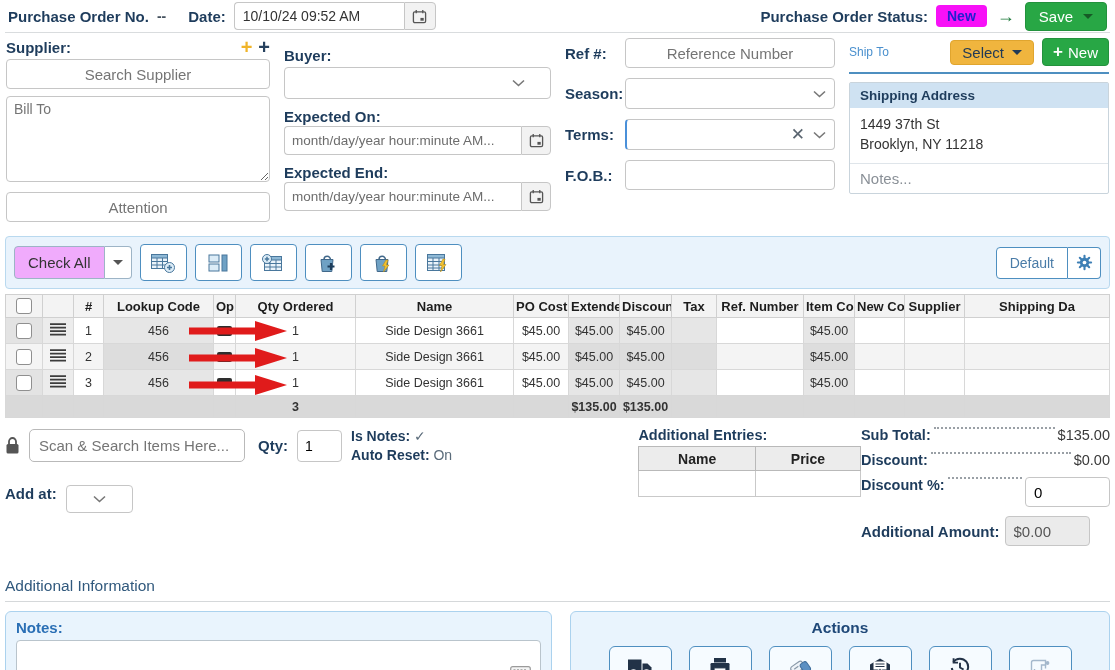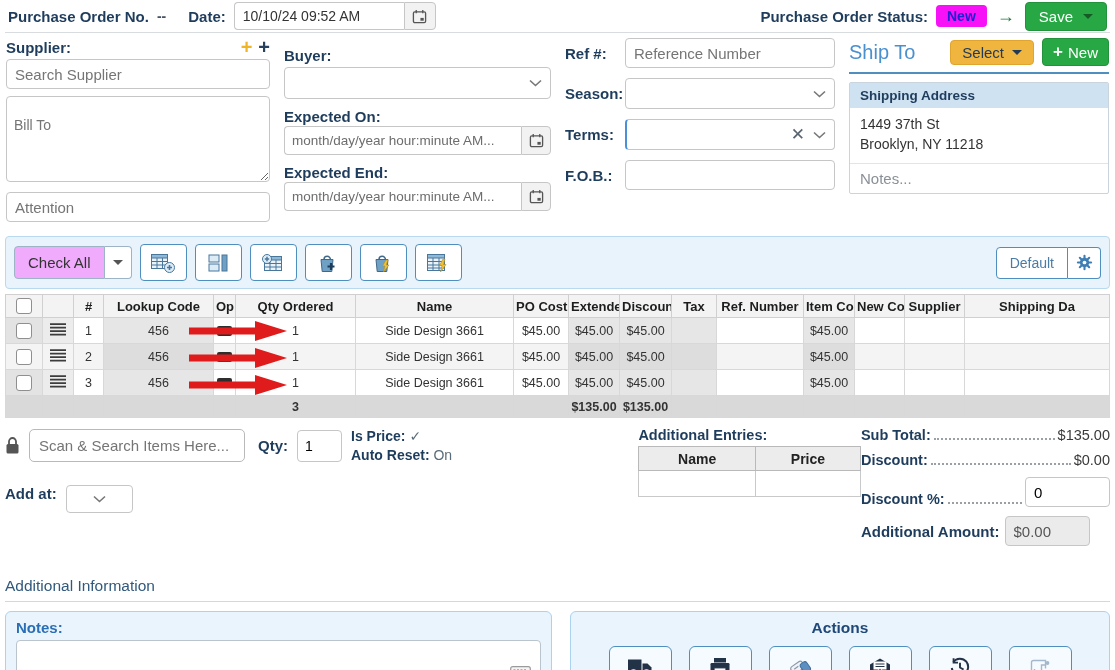--- a/index.html
+++ b/index.html
@@ -17,49 +17,49 @@
   .igroup .cal-btn { width:32px; height:28px; background:#f2f2f2; border:1px solid #c6c6c6; border-radius:0 4px 4px 0; display:flex; align-items:center; justify-content:center; cursor:pointer; }
   .spacer { flex:1; }
   .badge-new { background:#f711f7; color:#2020d0; font-weight:700; font-size:14px; padding:3px 11px; border-radius:4px; }
   .arrow-green { color:#1e7a3b; font-size:18px; font-weight:700; margin:0 2px; }
   .btn-save { background:#28a745; border:1px solid #23923d; color:#fff; font-size:15px; padding:5px 13px; border-radius:4px; display:flex; align-items:center; gap:10px; cursor:pointer; }
   .caret { width:0; height:0; border-left:5px solid transparent; border-right:5px solid transparent; border-top:5px solid rgba(0,0,0,.45); display:inline-block; }
 
   
   .form-row { display:flex; gap:14px; padding:5px 1px 8px; }
   .fld-label { font-size:15px; color:#1e3c5c; font-weight:700; display:block; }
-  input.box, .selectbox { border:1px solid #c6c6c6; border-radius:4px; height:30px; font-size:15px; padding:0 8px; width:100%; background:#fff; }
+  input.box, .selectbox { border:1px solid #c6c6c6; border-radius:4px; height:30px; font-size:15px; padding:0 25px; width:100%; background:#fff;text-align:center; }
   input::placeholder, textarea::placeholder { color:#757575; opacity:1; }
 
   .col-supplier { width:264px; }
   .sup-head { display:flex; align-items:center; }
   .plus-amber { color:#f0b429; font-size:20px; font-weight:700; margin-left:auto; cursor:pointer; line-height:18px;}
   .plus-dark { color:#26415e; font-size:20px; font-weight:700; margin-left:6px; cursor:pointer; line-height:18px;}
-  .col-supplier textarea { width:100%; height:86px; border:1px solid #c6c6c6; border-radius:4px; font-family:"Liberation Sans",sans-serif; font-size:14px; padding:20px 7px; margin-top:7px; resize:both; }
+  .col-supplier textarea { width:100%; height:86px; border:1px solid #c6c6c6; border-radius:4px; font-family:"Liberation Sans",sans-serif; font-size:14px; padding:4px 7px; margin-top:7px; resize:both; }
   .col-supplier input { margin-top:7px; }
 
   .col-buyer { width:267px; }
   .selectbox { display:flex; align-items:center; justify-content:flex-end; height:32px; cursor:pointer; }
   .col-buyer .fld-label { margin-top:9px; }
   .dt-group { display:flex; margin-top:1px; }
   .dt-group input { flex:1; height:29px; border:1px solid #c6c6c6; border-right:none; border-radius:4px 0 0 4px; font-size:13.5px; padding:0 7px; min-width:0; }
   .dt-group input::placeholder { color:#6d6d6d; }
   .dt-group .cal-btn { width:30px; height:29px; background:#f2f2f2; border:1px solid #c6c6c6; border-radius:0 4px 4px 0; display:flex; align-items:center; justify-content:center; cursor:pointer; }
 
   .col-details { width:270px; }
   .frow { display:flex; align-items:center; margin-bottom:10px; }
   .frow .fld-label { width:60px; flex:none; }
   .frow .ctrl { flex:1; }
   .combo { border:1px solid #c6c6c6; border-radius:4px; height:31px; display:flex; align-items:center; justify-content:flex-end; gap:8px; padding:0 8px; background:#fff; cursor:pointer; }
   .combo.focus { border-left:2px solid #4a90d9; }
   .xclear { color:#5a6570; font-size:17px; line-height:1; }
 
   .col-ship { flex:1; }
   .ship-head { display:flex; align-items:center; gap:8px; }
-  .ship-title { color:#4a90ce; font-size:20px; font-weight:500; }
+  .ship-title { color:#4a90ce; font-size:12px; font-weight:500; }
   .btn-select { margin-left:auto; background:#f0b53e; border:1px solid #e0a52e; color:#213a56; font-size:15px; padding:3px 11px; border-radius:4px; display:flex; align-items:center; gap:8px; cursor:pointer; }
   .btn-select .caret { border-top-color:#213a56; }
   .btn-new { background:#28a745; border:1px solid #23923d; color:#fff; font-size:15px; padding:3px 10px; border-radius:4px; display:flex; align-items:center; gap:5px; cursor:pointer; }
   .btn-new .plus { font-size:17px; font-weight:700; }
   .ship-rule { border-bottom:2px solid #4e8fc0; margin-top:6px; }
   .ship-card { border:1px solid #c9d4dc; margin-top:8px; border-radius:2px; }
   .ship-card .card-head { background:#cfe2f2; color:#1e3c5c; font-weight:700; font-size:13.5px; padding:5px 10px; }
   .ship-card .card-body { padding:6px 10px 8px; font-size:14px; color:#333; line-height:1.45; }
   .ship-card .card-notes { border-top:1px solid #dfe5ea; color:#8a9097; font-size:15px; padding:6px 10px; }
 
@@ -100,21 +100,21 @@
   .addat-line { display:flex; align-items:flex-start; gap:9px; margin-top:20px; }
   .addat-select { width:67px; height:28px; border:1px solid #c6c6c6; border-radius:4px; display:flex; align-items:center; justify-content:center; cursor:pointer; background:#fff; }
 
   .entries-block { width:226px; margin-left:84px; }
   .entries-title { font-size:14.5px; }
   table.entries { width:100%; border-collapse:collapse; margin-top:3px; }
   .entries th { border:1px solid #b9b9b9; background:#ececec; font-size:14px; color:#222; height:24px; }
   .entries td { border:1px solid #c9c9c9; height:26px; background:#fff; }
 
   .totals-block { width:253px; margin-left:auto; font-size:14.5px; }
-  .tot-line { display:flex; align-items:flex-end; margin-bottom:9px; }
+  .tot-line { display:flex; align-items:flex-start; margin-bottom:9px; }
   .tot-line .leader { flex:1; border-bottom:2px dotted #9aa0a6; margin:0 3px 3px; }
   .tot-line .val { color:#3a3a3a; }
   .tot-line input { width:85px; height:30px; border:1px solid #c6c6c6; border-radius:4px; font-size:15px; padding:0 8px; }
   .tot-line input.ro { background:#ebebeb; color:#555; }
   .tot-line.amt { align-items:center; }
   .tot-line.amt .fld-label { margin-right:5px; white-space:nowrap; }
 
   
   .addinfo { margin-top:22px; }
   .addinfo-title { color:#31597d; font-size:15.5px; }
@@ -464,21 +464,21 @@
   <div class="scan-block">
     <div class="scan-line">
       <svg width="15" height="19" viewBox="0 0 15 19">
           <path d="M4 8V5.5a3.5 3.5 0 0 1 7 0V8" fill="none" stroke="#555" stroke-width="1.8"></path>
           <rect x="1.5" y="8" width="12" height="9.5" rx="1.5" fill="#555"></rect>
         </svg>
       <input class="scan-input" placeholder="Scan &amp; Search Items Here..." style="">
       <span class="qty-lbl navy">Qty:</span>
       <input class="qty-input" value="1" style="">
       <div class="case-col">
-        <div><span class="navy">Is Price:</span>
+        <div><span class="navy">Is Notes:</span>
           <span class="val">✓</span></div>
         <div><span class="navy">Auto Reset:</span>
           <span class="val">On</span></div>
       </div>
     </div>
     <div class="addat-line">
       <span class="navy" style="font-size:15px">Add at:</span>
       <div class="addat-select">
         <svg width="13" height="8" viewBox="0 0 13 8">
             <path d="M1 1.5l5.5 5 5.5-5" fill="none" stroke="#777" stroke-width="1.6"></path>

